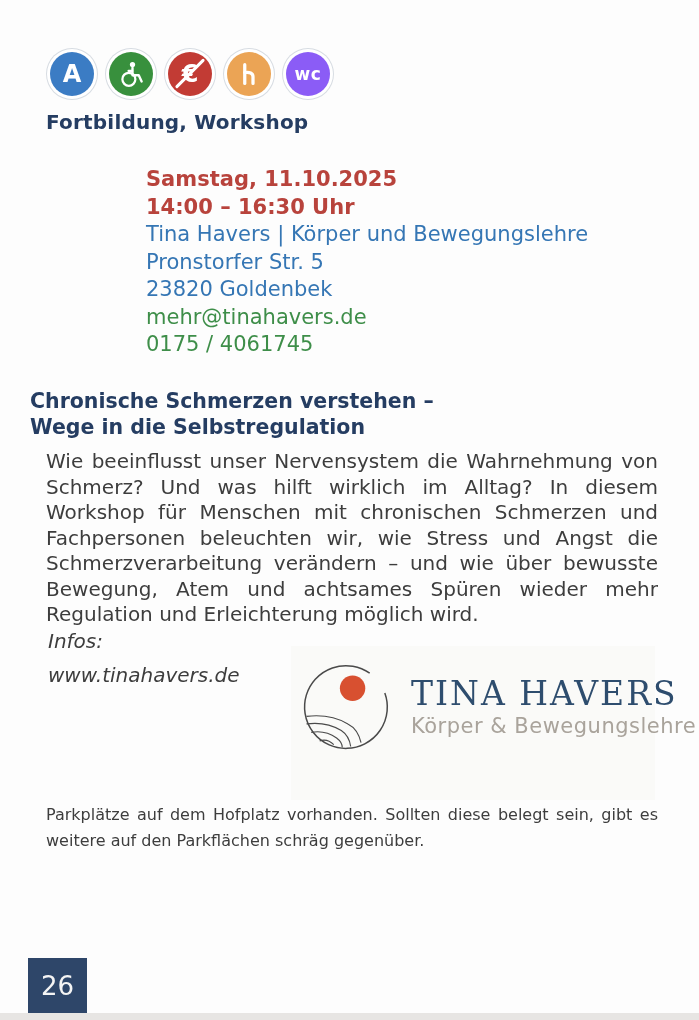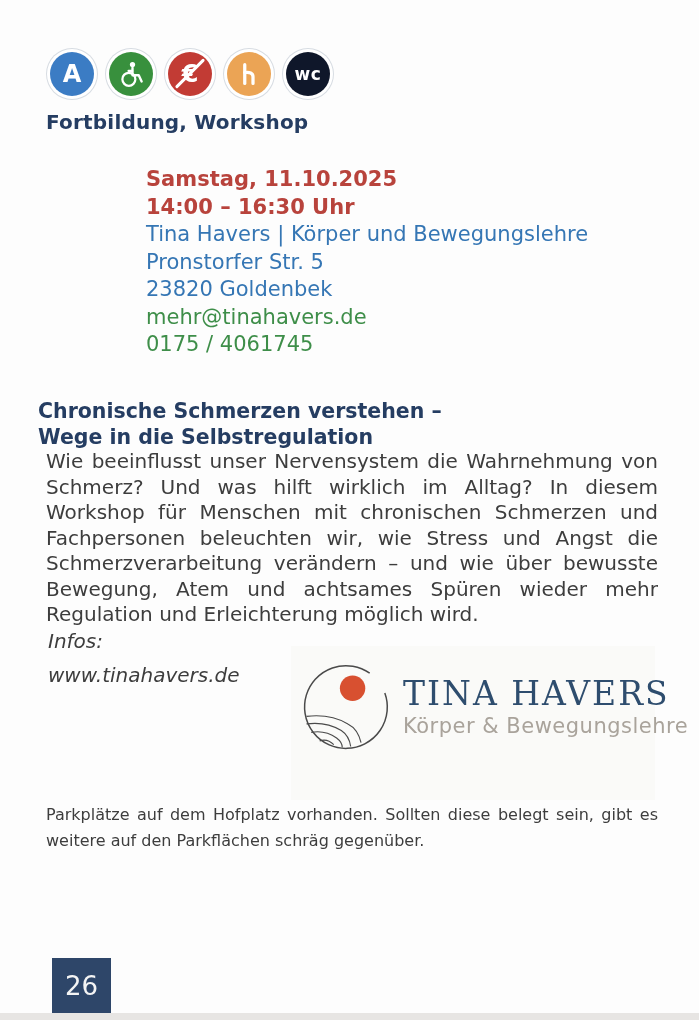--- a/index.html
+++ b/index.html
@@ -36,22 +36,22 @@
   .event{
     position:absolute;left:146px;top:166px;
     font-size:21px;line-height:27.5px;
   }
   .event .red{color:#b8433c;font-weight:bold;}
   .event .blue{color:#3576b4;}
   .event .green{color:#3e8e49;}
   .event div{white-space:nowrap;}
 
   .workshop-title{
-    position:absolute;left:38px;top:388px;
-    font-size:20.5px;font-weight:bold;color:#253d62;line-height:26px;margin-top:10px;
+    position:absolute;left:30px;top:388px;
+    font-size:20.5px;font-weight:bold;color:#253d62;line-height:26px;
   }
   .workshop-title span{display:block;}
 
   .description{
     position:absolute;left:46px;top:449px;width:612px;
     font-size:20px;line-height:25.5px;color:#3d3d3d;
     text-align:justify;
   }
 
   .infos-label{
@@ -63,21 +63,21 @@
     font-size:20px;font-style:italic;color:#3d3d3d;
   }
 
   
   .logo-box{
     position:absolute;left:291px;top:646px;width:364px;height:154px;
     background:#fafaf8;
     display:flex;align-items:flex-start;justify-content:flex-start;
     padding-top:0;
   }
-  .logo-inner{display:flex;align-items:center;margin:14px 0 0 8px;}
+  .logo-inner{display:flex;align-items:center;margin:14px 0 0 8px;gap:8px;}
   .logo-mark{width:94px;height:94px;flex:0 0 auto;}
   .logo-text{margin-left:10px;}
   .logo-wordmark{
     font-family:"DejaVu Serif","Liberation Serif",serif;
     font-size:33px;color:#2e4d6e;letter-spacing:2px;line-height:1.1;white-space:nowrap;
   }
   .logo-subtitle{
     font-size:21px;color:#a9a39b;letter-spacing:.5px;margin-top:2px;
     white-space:nowrap;
   }
@@ -87,21 +87,20 @@
     font-size:16px;line-height:25.5px;color:#3d3d3d;
     text-align:justify;
   }
 
   
   .page-badge{
     position:absolute;left:28px;top:958px;width:59px;height:55px;
     background:#2e4669;color:#f4f4f4;
     display:flex;align-items:center;justify-content:center;
     font-size:26px;
-    margin-left:24px;
   }
   .bottom-strip{
     position:absolute;left:0;bottom:0;width:100%;height:7px;
     background:#e7e5e3;
   }
 </style>
 </head>
 <body>
 
 <div class="page">
@@ -126,21 +125,21 @@
       <div class="slash"></div>
     </div>
 
     <div class="badge" style="background: rgb(235, 164, 85);">
       <svg width="30" height="30" viewBox="0 0 24 24">
         <path d="M8.6 4.5 V 19.5" fill="none" stroke="#fff" stroke-width="2.6" stroke-linecap="round"></path>
         <path d="M8.6 10.8 C 12.5 10.2, 15.2 11.4, 15.2 14.2 V 19.5" fill="none" stroke="#fff" stroke-width="2.6" stroke-linecap="round"></path>
       </svg>
     </div>
 
-    <div class="badge" style="background: #0f172a;">
+    <div class="badge" style="background: #8b5cf6;">
       <span class="badge-glyph small">wc</span>
     </div>
 
   </div>
 
   <div class="page-title">Fortbildung, Workshop</div>
 
   <div class="event">
     <div class="red">Samstag, 11.10.2025</div>
     <div class="red">14:00 – 16:30 Uhr</div>

